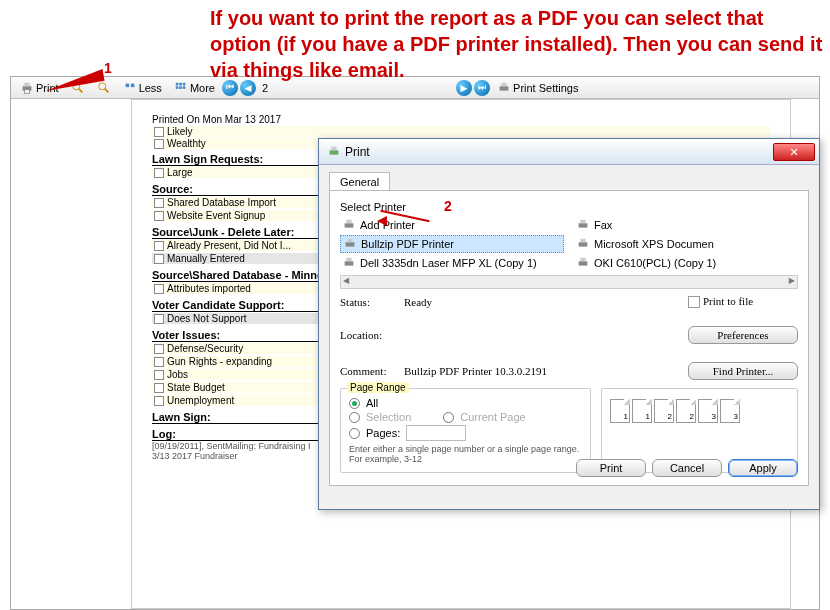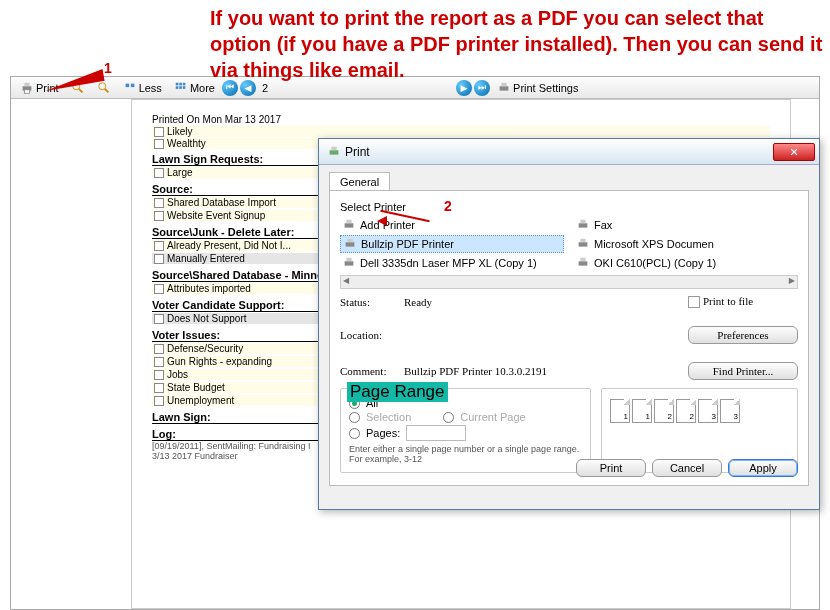--- a/index.html
+++ b/index.html
@@ -42,21 +42,21 @@
 .picon { width: 14px; height: 14px; display: inline-block; }
 .scroll-track { height: 14px; background: #eee; border: 1px solid #ccc; margin: 2px 0 6px; position: relative; }
 .scroll-track::before { content: '◀'; position: absolute; left: 2px; font-size: 8px; color: #777; }
 .scroll-track::after { content: '▶'; position: absolute; right: 2px; font-size: 8px; color: #777; }
 
 .status-grid { display: grid; grid-template-columns: 60px 1fr 110px; gap: 18px 4px; font-size: 11px; align-items: center; font-family: Liberation Serif, serif; }
 .winbtn { background: linear-gradient(#fdfdfd,#e0e0e0); border: 1px solid #999; border-radius: 6px; padding: 2px 8px; font-size: 11px; cursor: pointer; min-width: 70px; text-align: center; }
 .winbtn.primary { border-color: #3a78c7; box-shadow: 0 0 0 1px #7ab7ff inset; }
 
 .fieldset { border: 1px solid #ccc; border-radius: 2px; padding: 6px 8px 8px; margin-top: 8px; position: relative; }
-.fieldset .legend { position: absolute; top: -7px; left: 6px; background: #14b8a6; padding: 0 3px; font-size: 17px; }
+.fieldset .legend { position: absolute; top: -7px; left: 6px; background: #fef9c3; padding: 0 3px; font-size: 10px; }
 .range-row { display: flex; align-items: center; gap: 6px; font-size: 11px; margin: 2px 0; }
 .radio { width: 11px; height: 11px; border: 1px solid #777; border-radius: 50%; display: inline-flex; align-items: center; justify-content: center; }
 .radio.on::after { content: ''; width: 5px; height: 5px; background: #2a6; border-radius: 50%; }
 .disabled { color: #aaa; }
 .small-note { font-size: 9px; color: #555; margin-top: 3px; }
 .range-flex { display: flex; gap: 10px; }
 .copies-box { font-size: 11px; }
 .copies-box input { width: 30px; font-size: 11px; text-align: right; }
 .collate { margin-top: 8px; display: flex; align-items: center; gap: 4px; font-size: 11px; color: #aaa; }
 .pages-pic { display: flex; gap: 2px; margin-top: 4px; }

